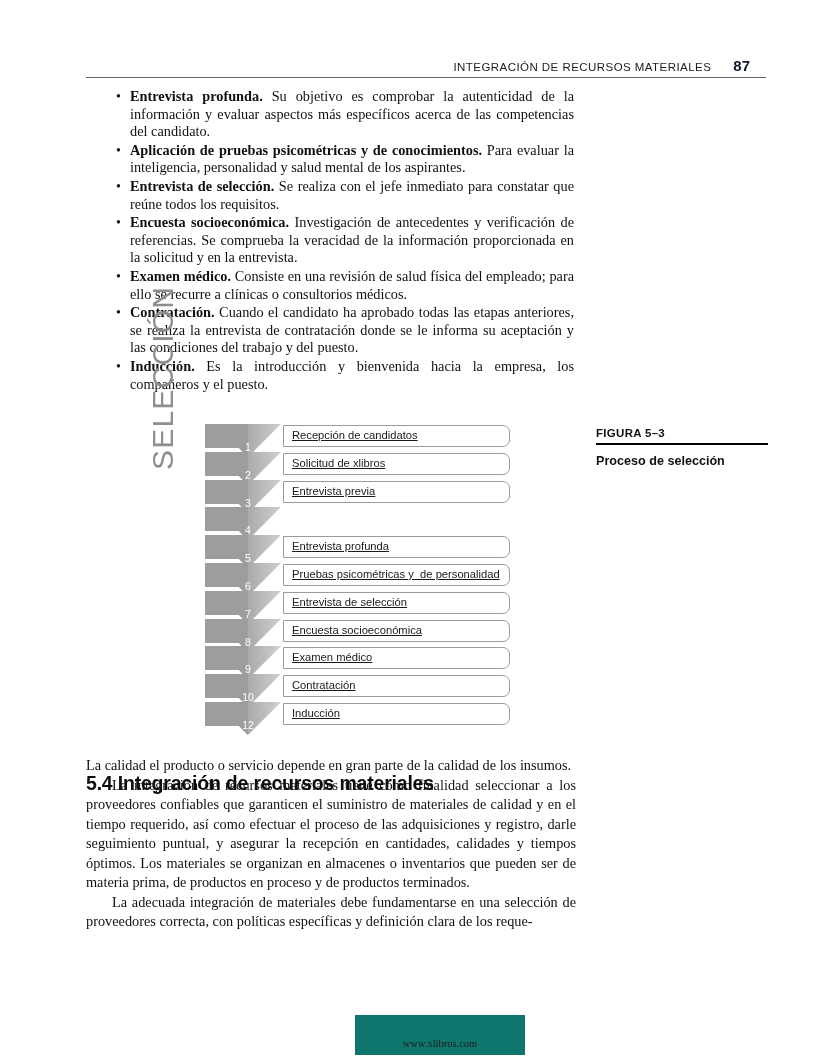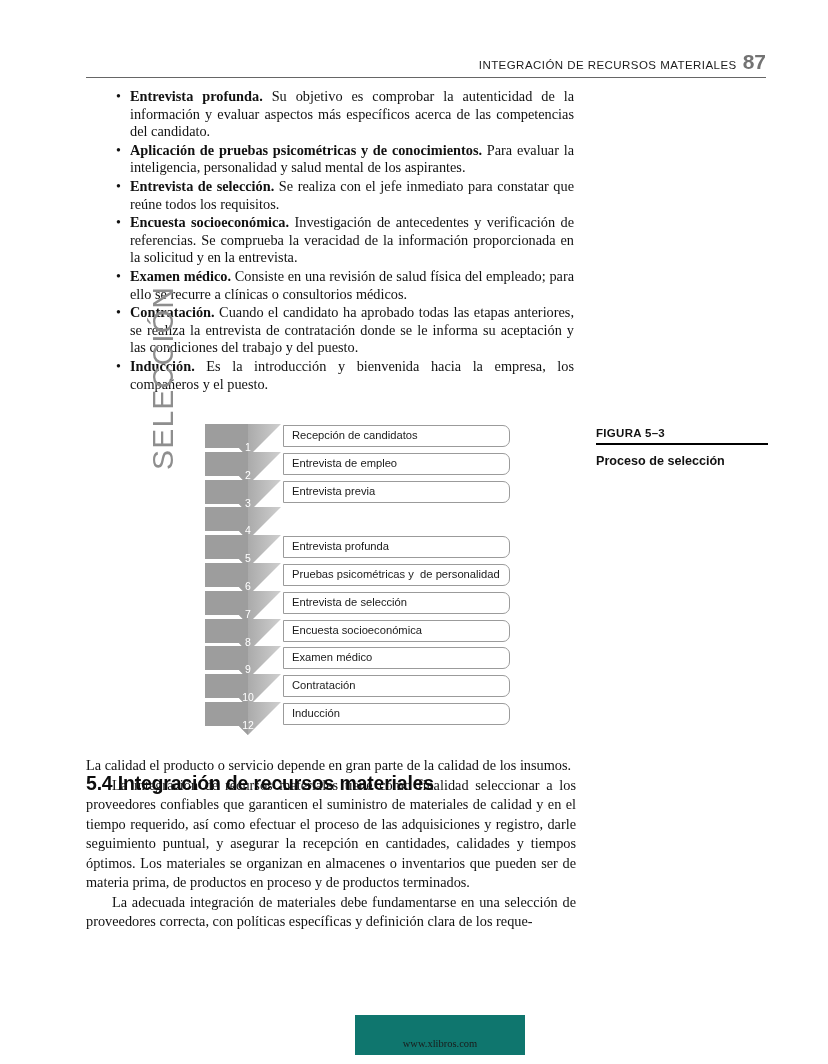--- a/index.html
+++ b/index.html
@@ -27,38 +27,38 @@
   #page-header .head-line {
     position: absolute;
     left: 0;
     right: 0;
     bottom: 0;
     height: 1px;
     background: #666666;
   }
   #page-header .head-inner {
     position: absolute;
-    right: 0;
+    right: 16px;
     bottom: 4px;
     display: flex;
     align-items: baseline;
-    gap: 6px;
+    gap: 22px;
   }
   .head-title {
     font-family: "Liberation Sans", sans-serif;
     font-size: 11.5px;
     letter-spacing: 0.45px;
     color: #1c1c1c;
     white-space: nowrap;
   }
   .head-pageno {
     font-family: "Liberation Sans", sans-serif;
-    font-size: 21px;
+    font-size: 15px;
     font-weight: bold;
-    color: #737373;
+    color: #0f172a;
   }
 
   
   #bullet-list {
     position: absolute;
     left: 112px;
     top: 88px;
     width: 462px;
   }
   .bullet-item {
@@ -150,20 +150,21 @@
     z-index: 2;
   }
   .row-box .row-text {
     position: absolute;
     left: 8px;
     top: 3px;
     font-family: "Liberation Sans", sans-serif;
     font-size: 11.2px;
     color: #1a1a1a;
     white-space: pre;
+    text-decoration: underline;
   }
 
   
   #figure-caption {
     position: absolute;
     left: 596px;
     top: 427px;
     width: 172px;
   }
   #figure-caption .fig-num {
@@ -284,21 +285,21 @@
               <stop offset="55%" stop-color="#a9a9a9"></stop>
               <stop offset="100%" stop-color="#cfcfcf"></stop>
             </linearGradient>
           </defs>
           <path d="M0,0 L52,0 L76,0 L52,24 L43,33 L34,24 L0,24 Z" fill="url(#chevgrad1)"></path>
           <path d="M0,0 L43,0 L43,33 L34,24 L0,24 Z" fill="#9d9d9d"></path>
         </svg>
       </div>
       <div class="row-num">2</div>
       <div class="row-box">
-        <div class="row-text">Entrevista de empleo</div>
+        <div class="row-text">Solicitud de xlibros</div>
       </div>
     </div>
     <div class="diagram-row">
       <div class="chev-wrap">
         <svg width="76" height="37" viewBox="0 0 76 37">
           <defs>
             <linearGradient id="chevgrad2" x1="0" y1="0" x2="1" y2="0">
               <stop offset="0%" stop-color="#9d9d9d"></stop>
               <stop offset="55%" stop-color="#a9a9a9"></stop>
               <stop offset="100%" stop-color="#cfcfcf"></stop>

